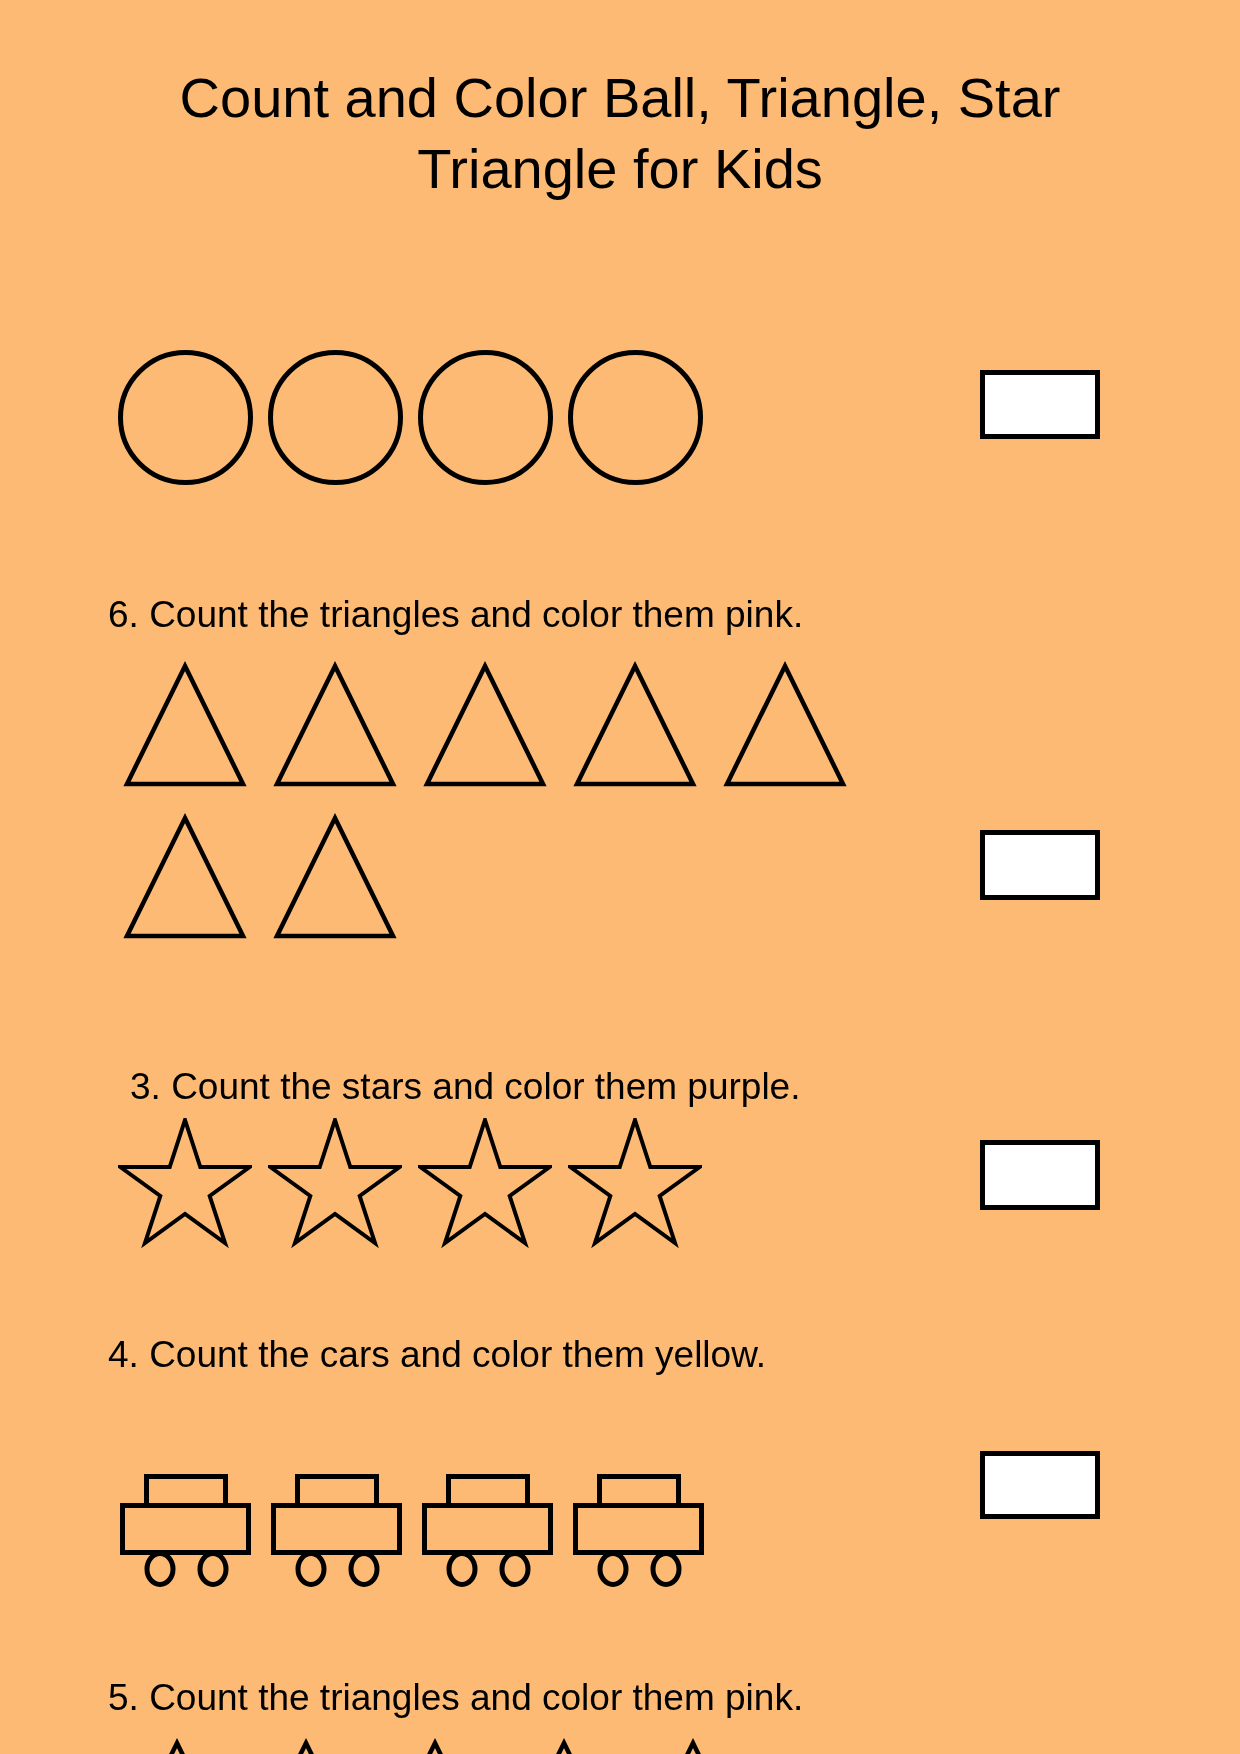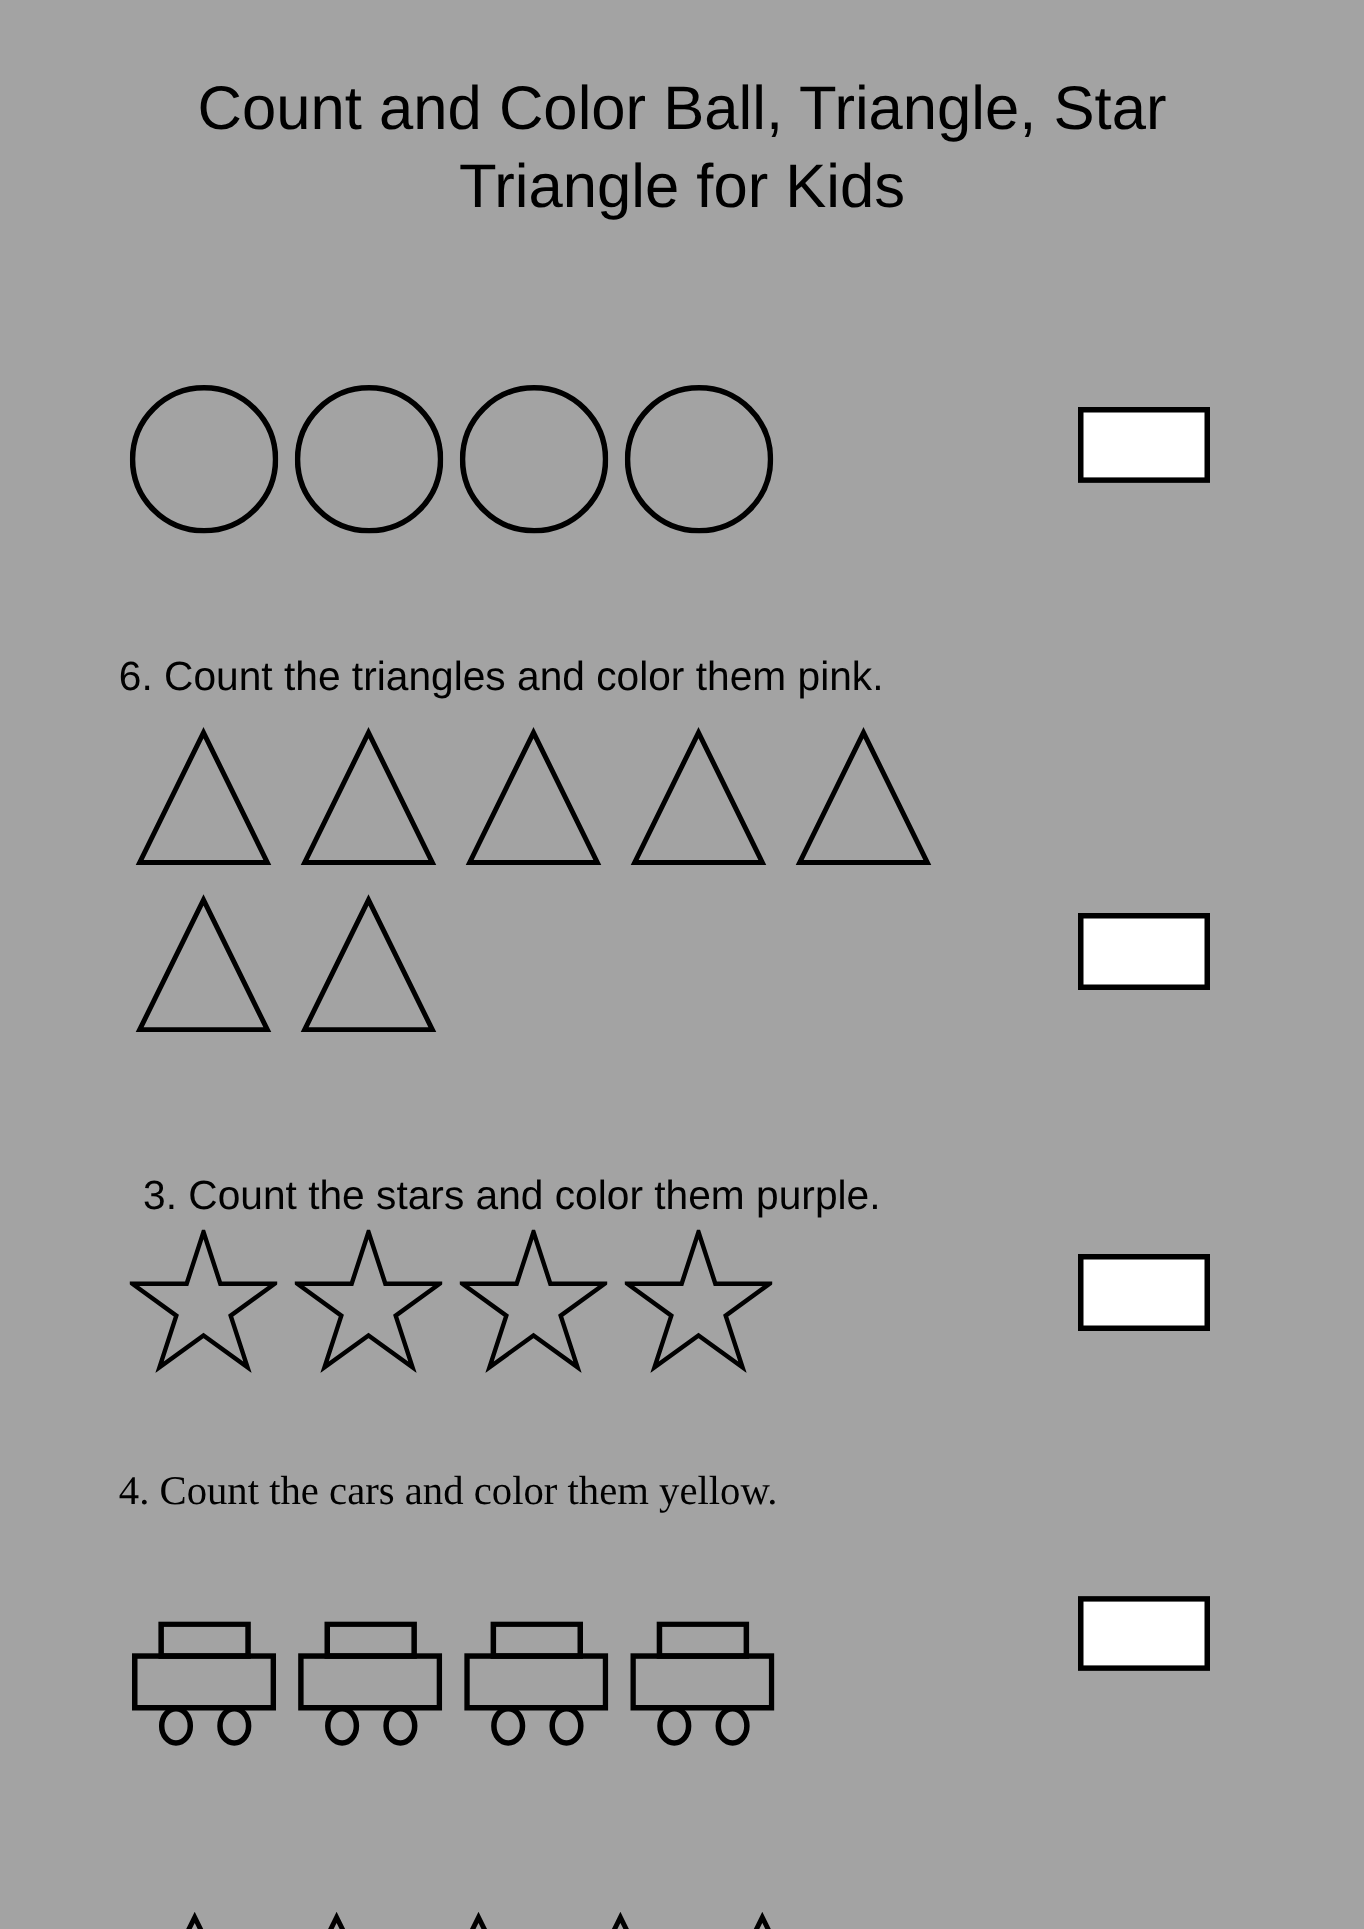--- a/index.html
+++ b/index.html
@@ -4,21 +4,21 @@
 <style>
   html, body {
     margin: 0;
     padding: 0;
     background: #ffffff;
   }
   #page {
     position: relative;
     width: 1240px;
     height: 1754px;
-    background: #a3a3a3;
+    background: #fdba74;
     overflow: hidden;
     font-family: "Liberation Sans", sans-serif;
     color: #000000;
   }
   .title {
     position: absolute;
     top: 62px;
     left: 0;
     width: 1240px;
     text-align: center;
@@ -30,21 +30,21 @@
   .heading {
     position: absolute;
     left: 108px;
     font-size: 37px;
     font-weight: 400;
     white-space: nowrap;
   }
   .h-s1 { top: 252px; }
   .h-s2 { top: 594px; }
   .h-s3 { top: 1066px; margin-left: 22px; }
-  .h-s4 { top: 1334px; font-family: Liberation Serif, serif; }
+  .h-s4 { top: 1334px; }
   .h-s5 { top: 1677px; }
   .shape-row {
     position: absolute;
     display: flex;
     align-items: flex-start;
   }
   .row-balls  { left: 118px; top: 350px;  gap: 15px; }
   .row-tri-1  { left: 122px; top: 660px;  gap: 24px; }
   .row-tri-2  { left: 122px; top: 812px;  gap: 24px; }
   .row-stars  { left: 118px; top: 1118px; gap: 16px; }
@@ -158,20 +158,21 @@
       </svg>
       <svg width="131" height="114" viewBox="0 0 131 114" fill="none" stroke="#000000">
         <rect x="26.5" y="2.5" width="79" height="29" stroke-width="5"></rect>
         <rect x="2.5" y="31.5" width="126" height="47" stroke-width="5"></rect>
         <ellipse cx="40" cy="95" rx="13" ry="15.5" stroke-width="5"></ellipse>
         <ellipse cx="93" cy="95" rx="13" ry="15.5" stroke-width="5"></ellipse>
       </svg>
     </div>
   <div class="answer-box box-s4"></div>
 
+  <div class="heading h-s5">5. Count the triangles and color them pink.</div>
   <div class="shape-row row-tri-3">
       <svg width="126" height="128" viewBox="0 0 126 128" fill="none" stroke="#000000">
         <polygon points="63,6 121,124 5,124" stroke-width="4.5" stroke-linejoin="miter"></polygon>
       </svg>
       <svg width="126" height="128" viewBox="0 0 126 128" fill="none" stroke="#000000">
         <polygon points="63,6 121,124 5,124" stroke-width="4.5" stroke-linejoin="miter"></polygon>
       </svg>
       <svg width="126" height="128" viewBox="0 0 126 128" fill="none" stroke="#000000">
         <polygon points="63,6 121,124 5,124" stroke-width="4.5" stroke-linejoin="miter"></polygon>
       </svg>

